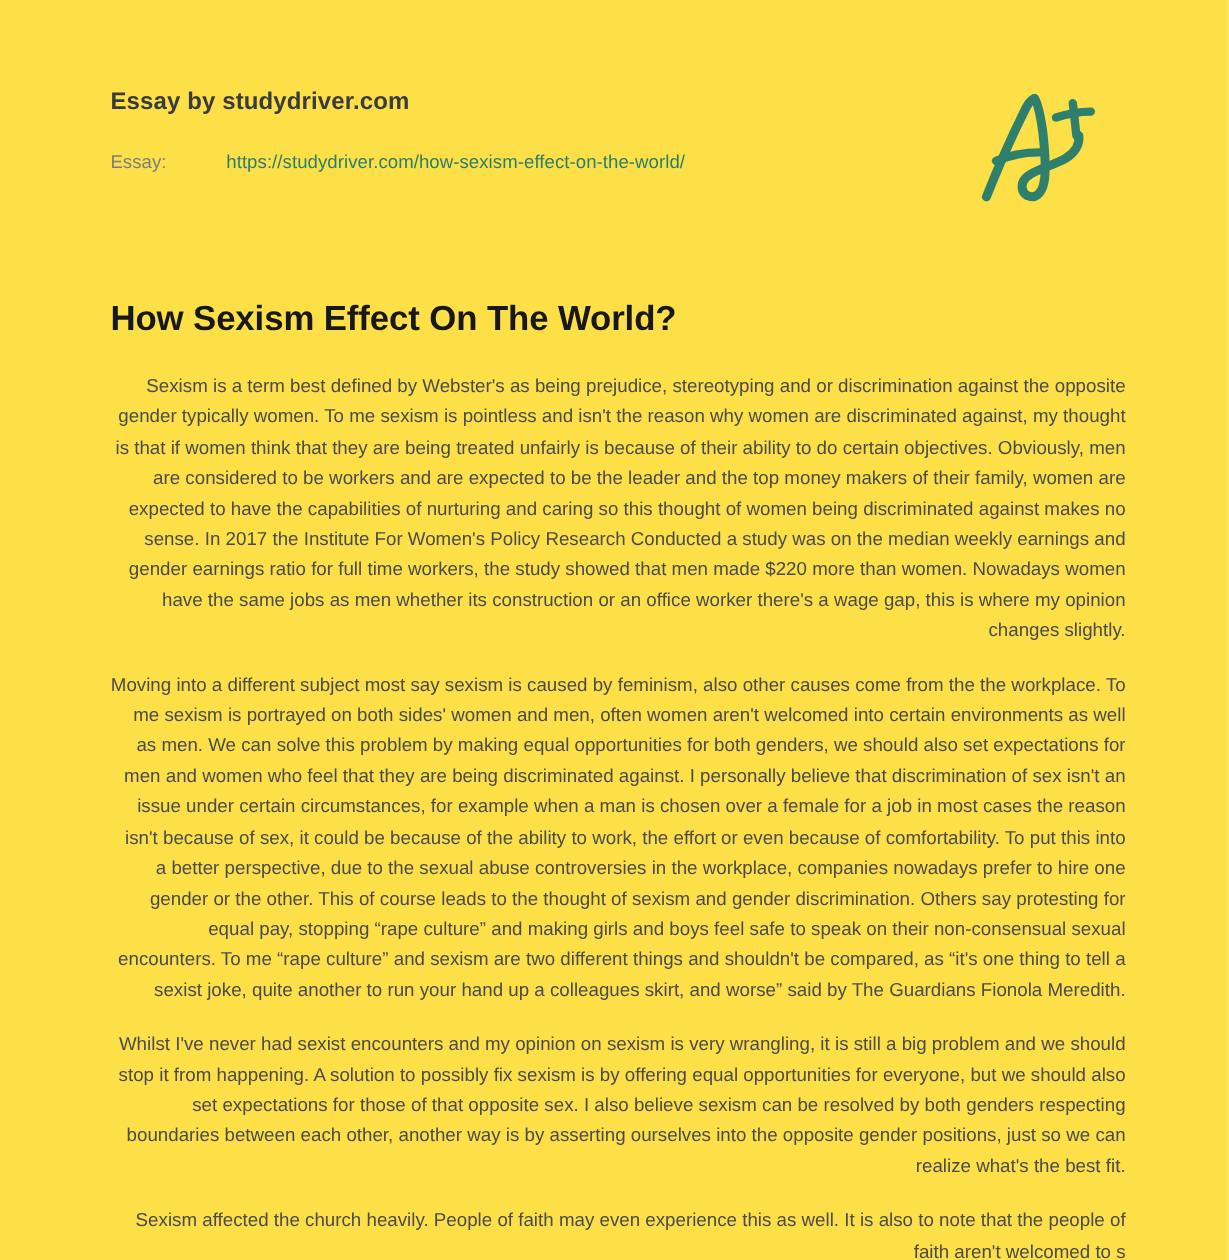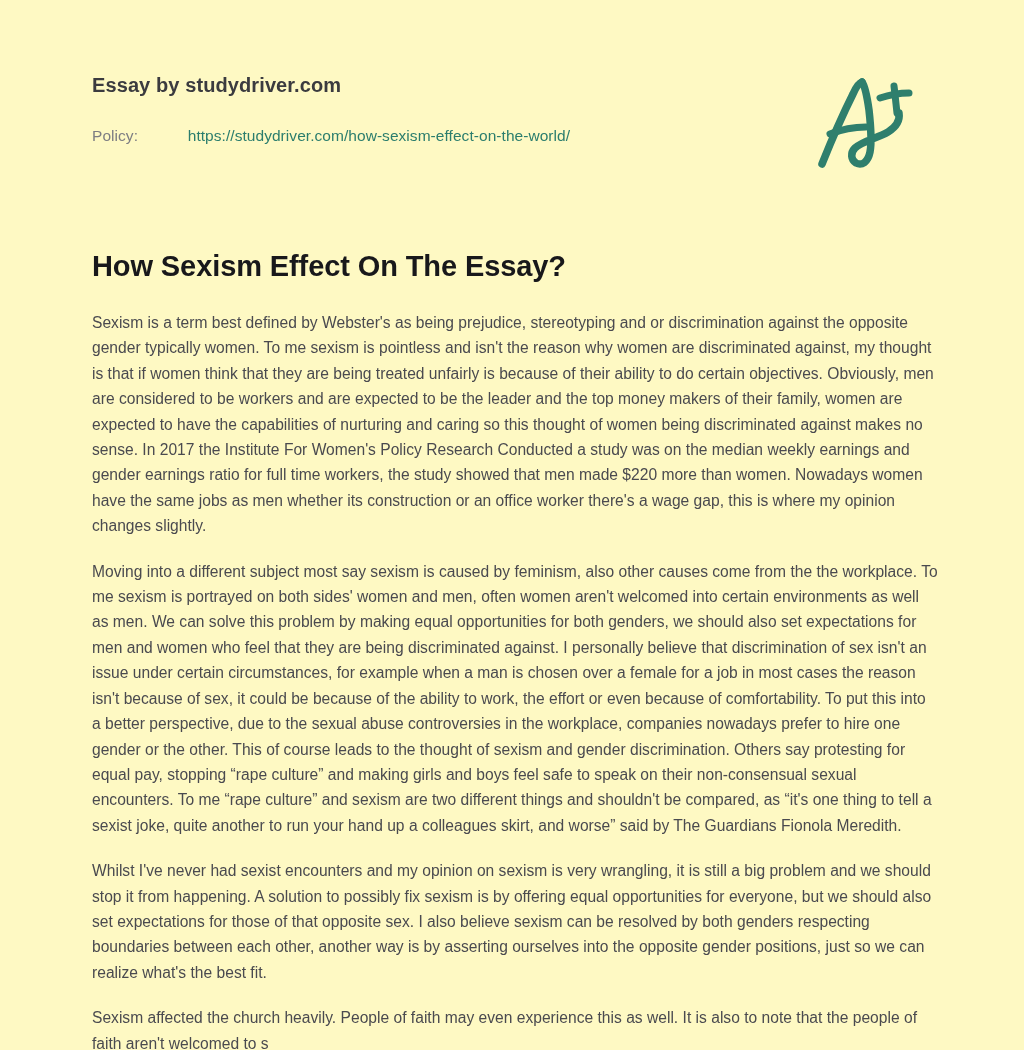--- a/index.html
+++ b/index.html
@@ -13,21 +13,21 @@
     font-family: "Liberation Sans", sans-serif;
     overflow: hidden;
     position: relative;
   }
 
   .page {
     position: relative;
     width: 1024px;
     height: 1050px;
     box-sizing: border-box;
-    background: #fef9c3;
+    background: #fde047;
   }
 
   
   .header {
     position: absolute;
     left: 0;
     top: 0;
     width: 1024px;
     height: 230px;
   }
@@ -96,39 +96,39 @@
 
   .article-body {
     margin-top: 26px;
   }
 
   .article-body p {
     margin: 0 0 20px 0;
     font-size: 15.6px;
     line-height: 25.4px;
     color: #4a4a4f;
-    text-align: left;
+    text-align: right;
     letter-spacing: 0.01px;
   }
 
   .article-body p:last-child {
     margin-bottom: 0;
   }
 </style>
 </head>
 <body>
 
 <div class="page">
 
   <div class="header">
 
     <div class="byline">Essay by studydriver.com</div>
 
     <div class="source-line">
-      <span class="source-label">Policy:</span>
+      <span class="source-label">Essay:</span>
       <span>&nbsp;</span><a class="source-url" href="#">https://studydriver.com/how-sexism-effect-on-the-world/</a>
     </div>
 
     <div class="logo">
       <svg viewBox="0 0 108 102" xmlns="http://www.w3.org/2000/svg">
         <g fill="none" stroke="#2f7f6d" stroke-linecap="round" stroke-linejoin="round">
 
           <path d="M14 92 C 22 72, 34 44, 45 22 C 48 15, 51 11, 54 10" stroke-width="7.5"></path>
 
           <path d="M54 10 C 57 14, 59 24, 61 38 C 63 56, 64 70, 62 80
@@ -139,21 +139,21 @@
 
           <path d="M86 14 C 87 22, 88 32, 89 41" stroke-width="7"></path>
 
           <path d="M72 26 C 81 23, 92 21, 101 21" stroke-width="7"></path>
         </g>
       </svg>
     </div>
   </div>
 
   <div class="article">
-    <h1 class="article-title">How Sexism Effect On The Essay?</h1>
+    <h1 class="article-title">How Sexism Effect On The World?</h1>
 
     <div class="article-body">
       <p>Sexism is a term best defined by Webster's as being prejudice, stereotyping and or discrimination against the opposite gender typically women. To me sexism is pointless and isn't the reason why women are discriminated against, my thought is that if women think that they are being treated unfairly is because of their ability to do certain objectives. Obviously, men are considered to be workers and are expected to be the leader and the top money makers of their family, women are expected to have the capabilities of nurturing and caring so this thought of women being discriminated against makes no sense. In 2017 the Institute For Women's Policy Research Conducted a study was on the median weekly earnings and gender earnings ratio for full time workers, the study showed that men made $220 more than women. Nowadays women have the same jobs as men whether its construction or an office worker there's a wage gap, this is where my opinion changes slightly.</p>
       <p>Moving into a different subject most say sexism is caused by feminism, also other causes come from the the workplace. To me sexism is portrayed on both sides' women and men, often women aren't welcomed into certain environments as well as men. We can solve this problem by making equal opportunities for both genders, we should also set expectations for men and women who feel that they are being discriminated against. I personally believe that discrimination of sex isn't an issue under certain circumstances, for example when a man is chosen over a female for a job in most cases the reason isn't because of sex, it could be because of the ability to work, the effort or even because of comfortability. To put this into a better perspective, due to the sexual abuse controversies in the workplace, companies nowadays prefer to hire one gender or the other. This of course leads to the thought of sexism and gender discrimination. Others say protesting for equal pay, stopping “rape culture” and making girls and boys feel safe to speak on their non-consensual sexual encounters. To me “rape culture” and sexism are two different things and shouldn't be compared, as “it's one thing to tell a sexist joke, quite another to run your hand up a colleagues skirt, and worse” said by The Guardians Fionola Meredith.</p>
       <p>Whilst I've never had sexist encounters and my opinion on sexism is very wrangling, it is still a big problem and we should stop it from happening. A solution to possibly fix sexism is by offering equal opportunities for everyone, but we should also set expectations for those of that opposite sex. I also believe sexism can be resolved by both genders respecting boundaries between each other, another way is by asserting ourselves into the opposite gender positions, just so we can realize what's the best fit.</p>
       <p>Sexism affected the church heavily. People of faith may even experience this as well. It is also to note that the people of faith aren't welcomed to s</p>
     </div>
   </div>
 
 </div>

